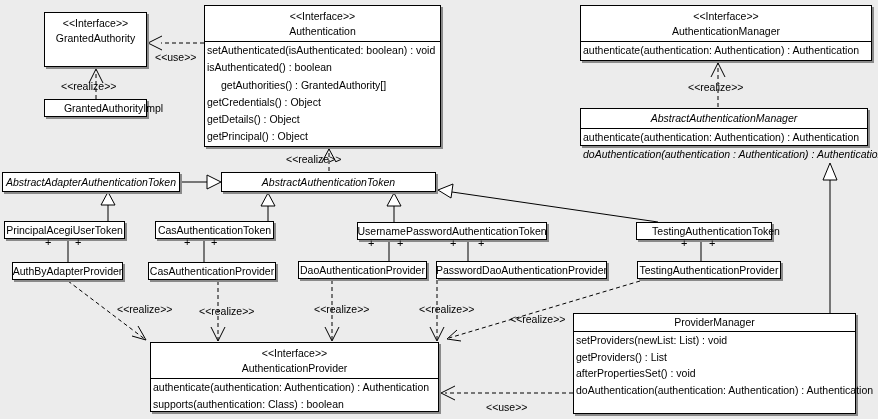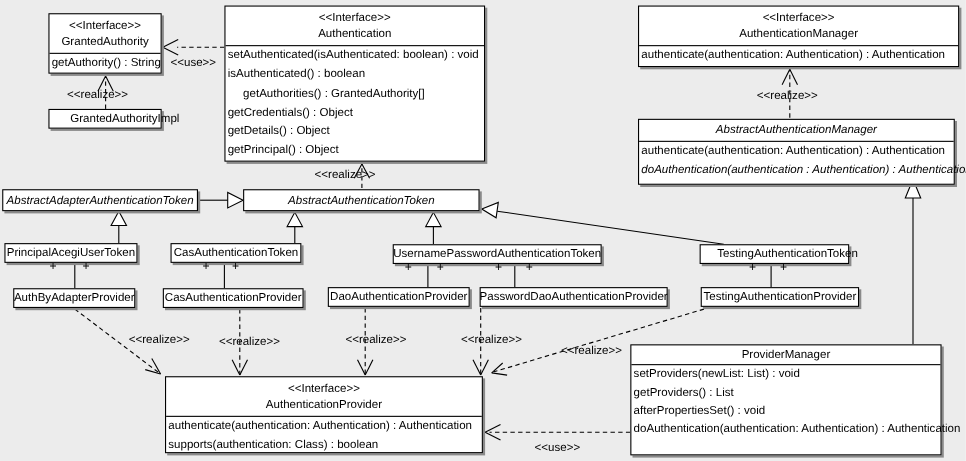--- a/index.html
+++ b/index.html
@@ -126,23 +126,20 @@
       <line x1="441" y1="393" x2="455" y2="386"></line>
         <line x1="441" y1="393" x2="455" y2="400"></line>
     </g>
   </svg>
 
   <div class="uml-box" style="left:44px;top:12px;width:103px;height:55px;">
     <div>
       <div class="stereo">&lt;&lt;Interface&gt;&gt;</div>
       <div class="cname">GrantedAuthority</div>
     </div>
-    <div class="methods">
-      <div class="m" style="line-height:16px;">getAuthority() : String</div>
-    </div>
   </div>
 
   <div class="uml-box simple" style="left:44px;top:99px;width:103px;height:18px;padding-left:36px;">
     <span>GrantedAuthorityImpl</span>
   </div>
 
   <div class="uml-box" style="left:204px;top:5px;width:237px;height:142px;">
     <div>
       <div class="stereo">&lt;&lt;Interface&gt;&gt;</div>
       <div class="cname">Authentication</div>
@@ -160,21 +157,21 @@
   <div class="uml-box" style="left:580px;top:5px;width:292px;height:56px;">
     <div>
       <div class="stereo">&lt;&lt;Interface&gt;&gt;</div>
       <div class="cname">AuthenticationManager</div>
     </div>
     <div class="methods">
       <div class="m" style="line-height:17px;">authenticate(authentication: Authentication) : Authentication</div>
     </div>
   </div>
 
-  <div class="uml-box" style="left:580px;top:108px;width:288px;height:60px;">
+  <div class="uml-box" style="left:580px;top:108px;width:288px;height:38px;">
     <div class="cname1 italic" style="line-height:19px;">AbstractAuthenticationManager</div>
     <div class="methods">
       <div class="m" style="line-height:17px;">authenticate(authentication: Authentication) : Authentication</div>
       <div class="m italic" style="line-height:17px;">doAuthentication(authentication : Authentication) : Authentication</div>
     </div>
   </div>
 
   <div class="uml-box simple italic" style="left:221px;top:172px;width:215px;height:20px;">
     <span>AbstractAuthenticationToken</span>
   </div>

